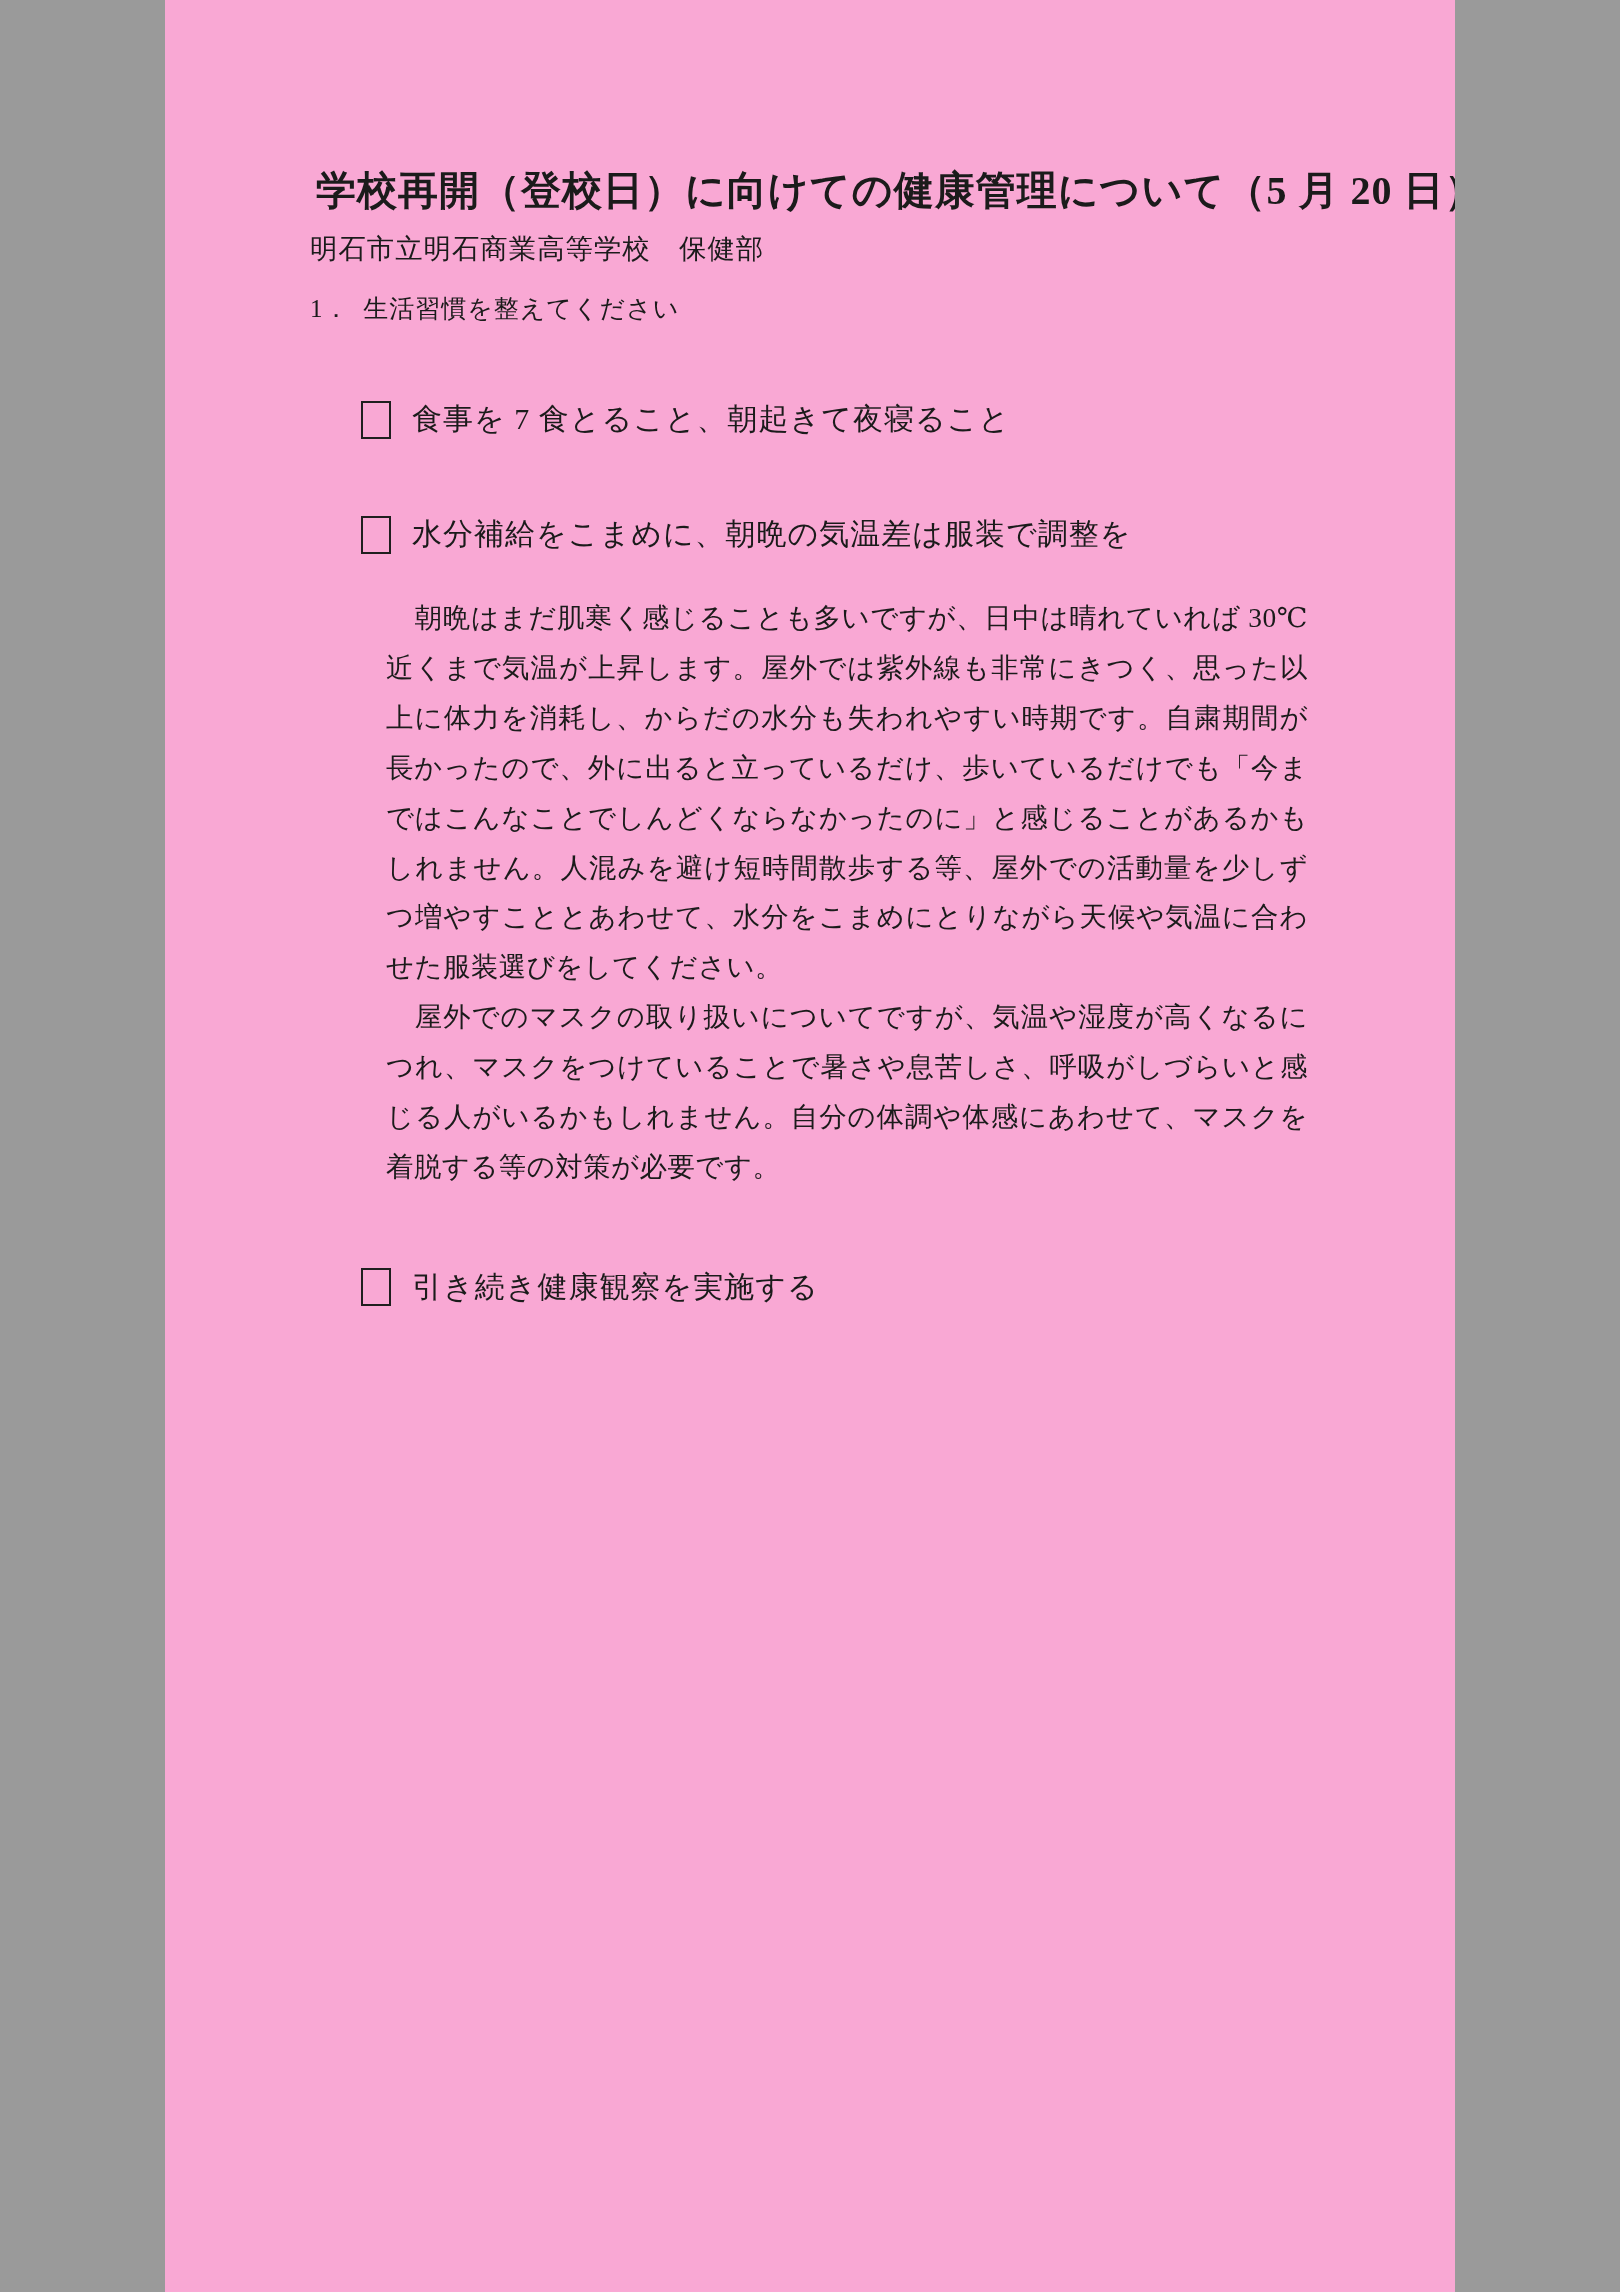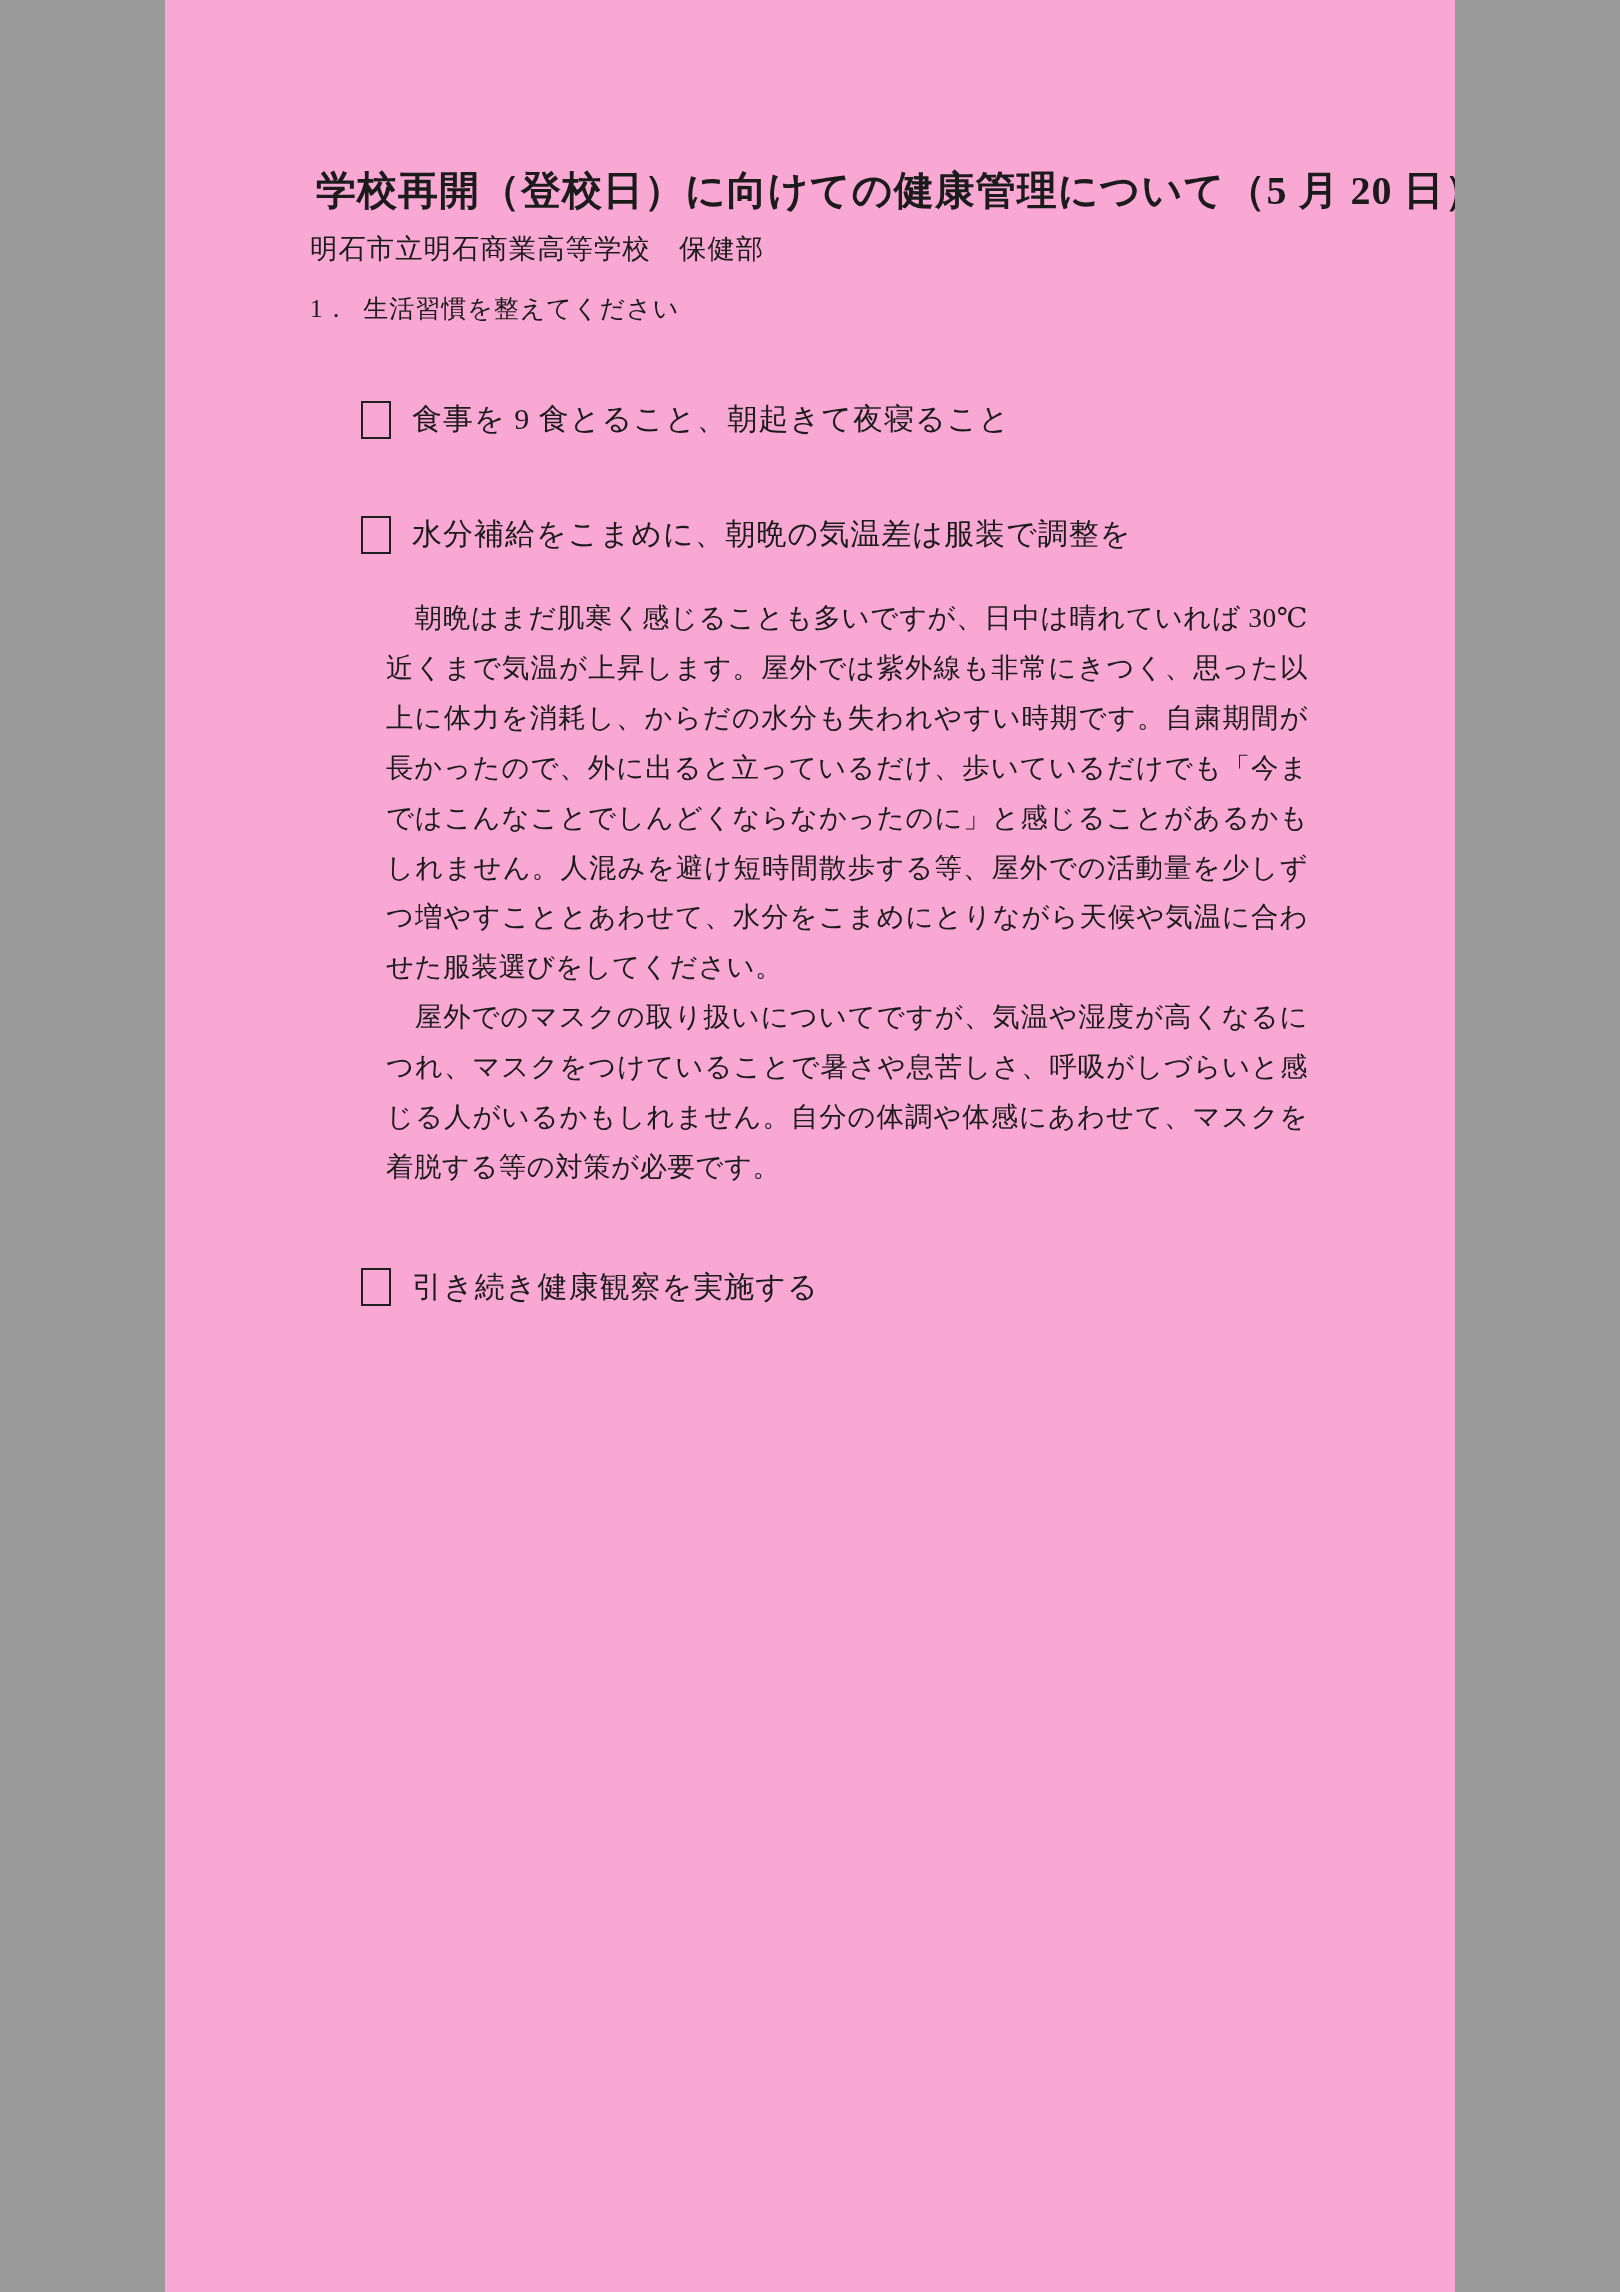--- a/index.html
+++ b/index.html
@@ -75,21 +75,21 @@
 
   <div class="byline">明石市立明石商業高等学校　保健部</div>
 
   <div class="section-heading">
     <span class="sec-num">1．</span><span>生活習慣を整えてください</span>
   </div>
 
   <div class="item">
     <div class="item-heading">
       <span class="checkbox"></span>
-      <span>食事を 9 食とること、朝起きて夜寝ること</span>
+      <span>食事を 7 食とること、朝起きて夜寝ること</span>
     </div>
   </div>
 
   <div class="item">
     <div class="item-heading">
       <span class="checkbox"></span>
       <span>水分補給をこまめに、朝晩の気温差は服装で調整を</span>
     </div>
     <p class="para">朝晩はまだ肌寒く感じることも多いですが、日中は晴れていれば 30℃近くまで気温が上昇します。屋外では紫外線も非常にきつく、思った以上に体力を消耗し、からだの水分も失われやすい時期です。自粛期間が長かったので、外に出ると立っているだけ、歩いているだけでも「今まではこんなことでしんどくならなかったのに」と感じることがあるかもしれません。人混みを避け短時間散歩する等、屋外での活動量を少しずつ増やすこととあわせて、水分をこまめにとりながら天候や気温に合わせた服装選びをしてください。</p>
     <p class="para">屋外でのマスクの取り扱いについてですが、気温や湿度が高くなるにつれ、マスクをつけていることで暑さや息苦しさ、呼吸がしづらいと感じる人がいるかもしれません。自分の体調や体感にあわせて、マスクを着脱する等の対策が必要です。</p>

